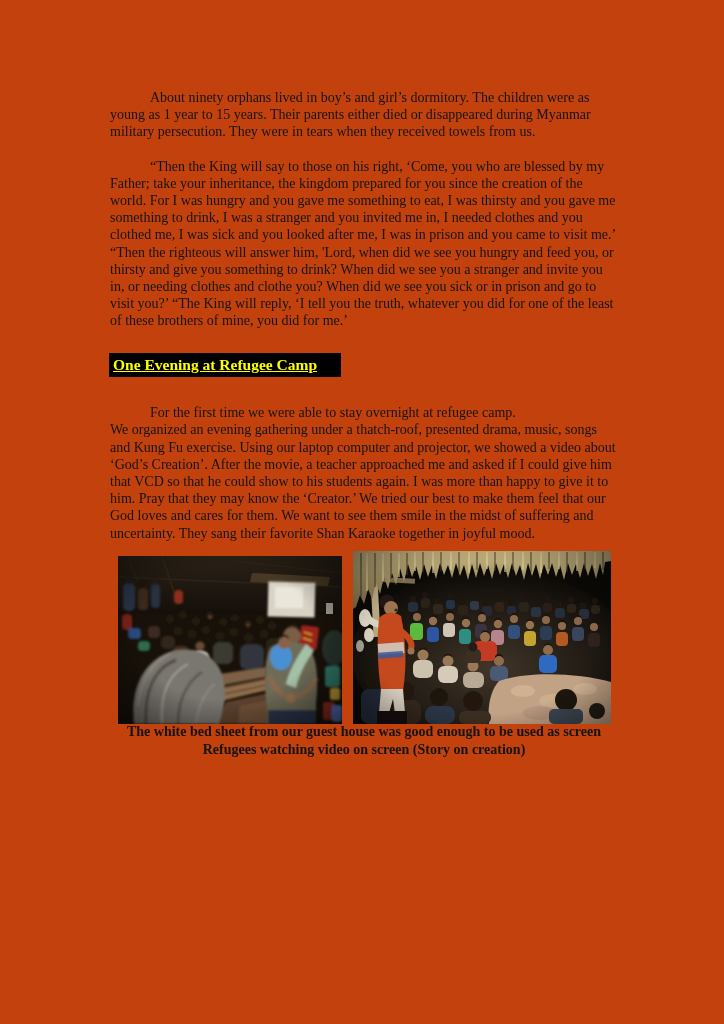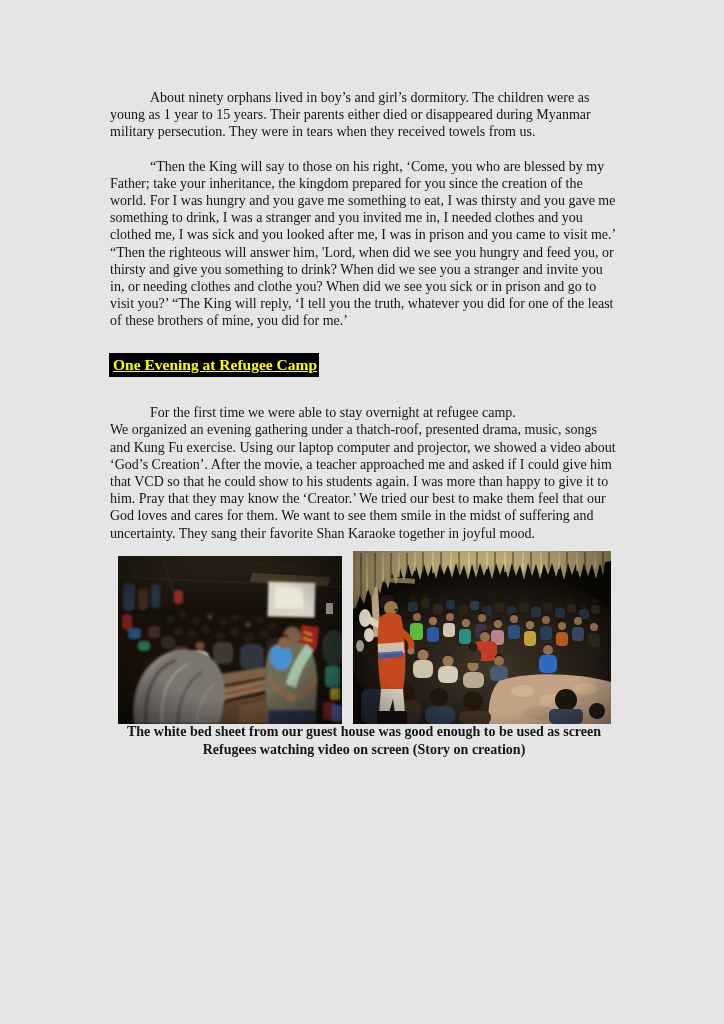--- a/index.html
+++ b/index.html
@@ -1,22 +1,22 @@
 <!DOCTYPE html>
 <html><head>
 <meta charset="utf-8">
 <style>
   html,body{margin:0;padding:0;background:#ffffff;}
   body{width:724px;height:1024px;font-family:"Liberation Serif",serif;color:#141414;overflow:hidden;}
-  .page{box-sizing:border-box;width:724px;height:1024px;padding:89px 106px 0 110px;background:#e5e5e5;}
+  .page{box-sizing:border-box;width:724px;height:1024px;padding:89px 106px 0 110px;background:#c2410c;}
   p{margin:0;font-size:14px;line-height:17.2px;text-align:left;}
   .indent{text-indent:40px;}
   .gap-after{margin-bottom:17px;}
   .heading-row{margin:23px 0 0 -1px;}
-  .hl-box{display:inline-block;background:#000000;color:#ffff00;font-weight:bold;font-size:15.5px;line-height:1;padding:4px 2px 5px 4px;text-decoration:underline;}
+  .hl-box{display:inline-block;background:#000000;color:#ffff00;font-weight:bold;font-size:15.5px;line-height:1;padding:4px 24px 5px 4px;text-decoration:underline;}
   .para-first{margin-top:27px;}
   .photos{margin-top:9px;display:flex;justify-content:center;align-items:flex-end;gap:11px;}
   .photo-left{width:224px;height:168px;display:block;}
   .photo-right{width:258px;height:173px;display:block;}
   .caption{font-weight:bold;text-align:center;font-size:14px;line-height:16.5px;}
   .caption-first{margin-top:2px;}
 </style>
 </head>
 <body>
 

